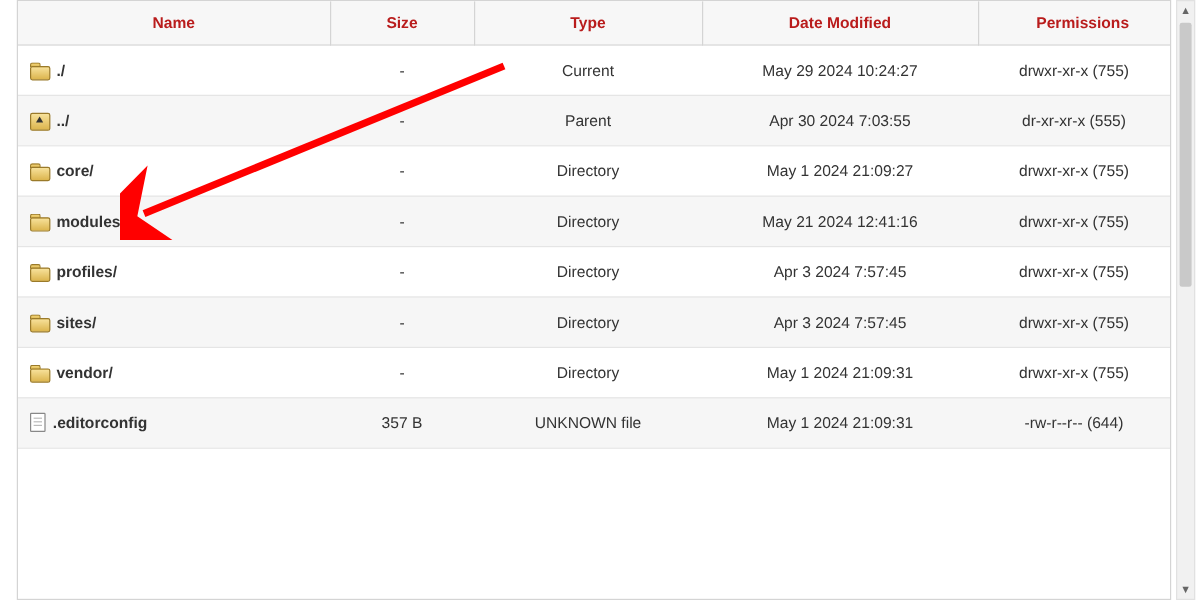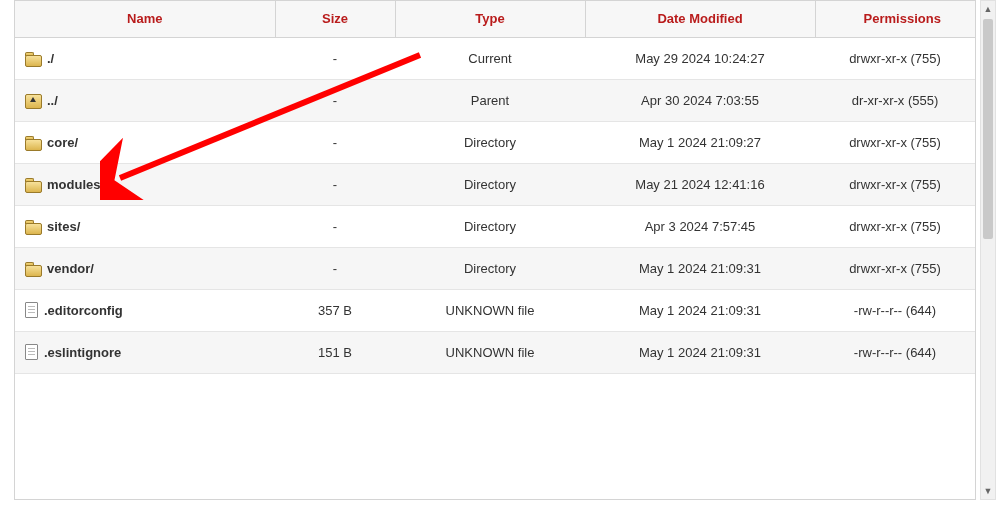--- a/index.html
+++ b/index.html
@@ -215,20 +215,32 @@
           </td>
           <td>-</td>
           <td>Directory</td>
           <td>May 21 2024 12:41:16</td>
           <td>drwxr-xr-x (755)</td>
         </tr>
         <tr>
           <td class="name-cell">
             <span class="name-wrap">
               <span class="icon-folder"></span>
+              <a class="name-link" href="#">profiles/</a>
+            </span>
+          </td>
+          <td>-</td>
+          <td>Directory</td>
+          <td>Apr 3 2024 7:57:45</td>
+          <td>drwxr-xr-x (755)</td>
+        </tr>
+        <tr>
+          <td class="name-cell">
+            <span class="name-wrap">
+              <span class="icon-folder"></span>
               <a class="name-link" href="#">sites/</a>
             </span>
           </td>
           <td>-</td>
           <td>Directory</td>
           <td>Apr 3 2024 7:57:45</td>
           <td>drwxr-xr-x (755)</td>
         </tr>
         <tr>
           <td class="name-cell">
@@ -243,32 +255,20 @@
           <td>drwxr-xr-x (755)</td>
         </tr>
         <tr>
           <td class="name-cell">
             <span class="name-wrap">
               <span class="icon-file"></span>
               <a class="name-link" href="#">.editorconfig</a>
             </span>
           </td>
           <td>357 B</td>
-          <td>UNKNOWN file</td>
-          <td>May 1 2024 21:09:31</td>
-          <td>-rw-r--r-- (644)</td>
-        </tr>
-        <tr>
-          <td class="name-cell">
-            <span class="name-wrap">
-              <span class="icon-file"></span>
-              <a class="name-link" href="#">.eslintignore</a>
-            </span>
-          </td>
-          <td>151 B</td>
           <td>UNKNOWN file</td>
           <td>May 1 2024 21:09:31</td>
           <td>-rw-r--r-- (644)</td>
         </tr>
       </tbody>
   </table>
 </div>
 
 <div class="fake-scrollbar">
   <div class="arrow up">▲</div>

